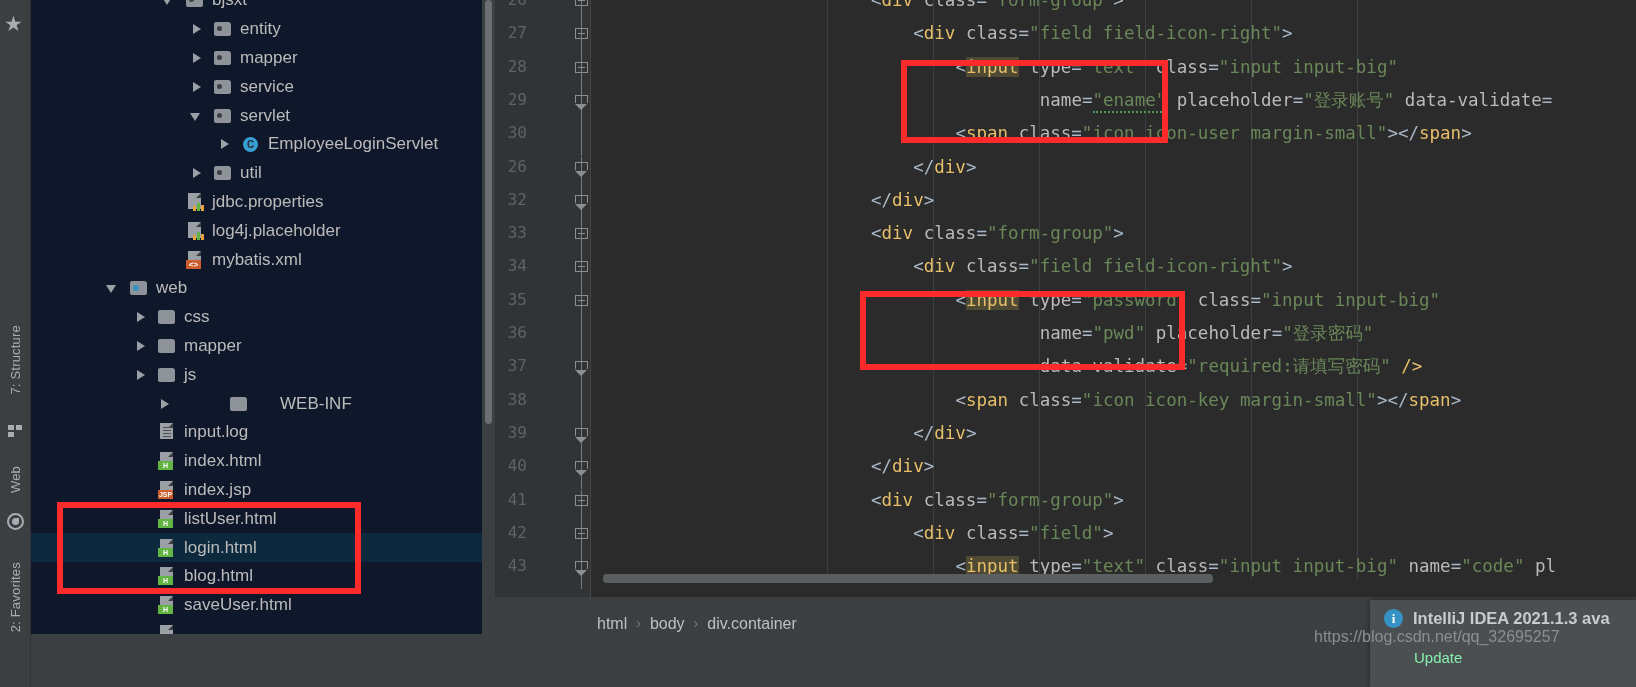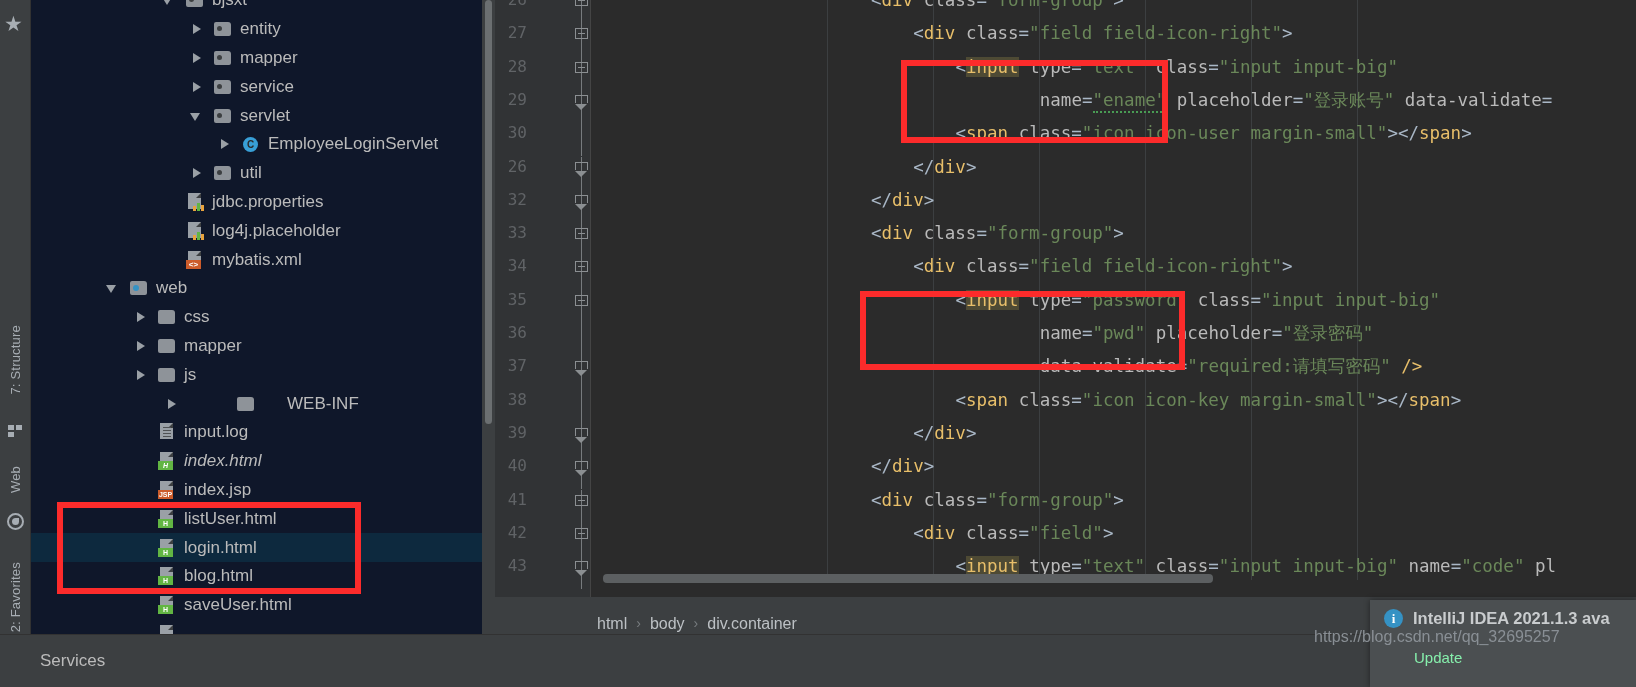--- a/index.html
+++ b/index.html
@@ -440,21 +440,21 @@
           <span class="ico ico-folder"></span>
           <span class="tree-label">mapper</span>
         </div>
         <div class="tree-row" style="position: absolute; left: 0px; top: 360.4px; width: 464px;">
           <span style="display:inline-block;width:102px;flex:0 0 102px;"></span>
           <span class="arrow collapsed"></span>
           <span style="width:8px;flex:0 0 8px;"></span>
           <span class="ico ico-folder"></span>
           <span class="tree-label">js</span>
         </div>
-        <div class="tree-row" style="position: absolute; left: 7px; top: 389.2px; width: 464px; gap: 24px;">
+        <div class="tree-row" style="position: absolute; left: 0px; top: 389.2px; width: 464px; gap: 24px;">
           <span style="display:inline-block;width:102px;flex:0 0 102px;"></span>
           <span class="arrow collapsed"></span>
           <span style="width:8px;flex:0 0 8px;"></span>
           <span class="ico ico-folder"></span>
           <span class="tree-label">WEB-INF</span>
         </div>
         <div class="tree-row" style="position: absolute; left: 0px; top: 418px; width: 464px;">
           <span style="display:inline-block;width:102px;flex:0 0 102px;"></span>
           <span class="arrow"></span>
           <span style="width:8px;flex:0 0 8px;"></span>
@@ -462,21 +462,21 @@
             <span class="docpage"></span>
             <span class="loglines">
               <i></i>
               <i></i>
               <i></i>
               <i></i>
             </span>
           </span>
           <span class="tree-label">input.log</span>
         </div>
-        <div class="tree-row" style="position: absolute; left: 0px; top: 446.8px; width: 464px; font-style: italic;">
+        <div class="tree-row" style="position: absolute; left: 0px; top: 446.8px; width: 464px;">
           <span style="display:inline-block;width:102px;flex:0 0 102px;"></span>
           <span class="arrow"></span>
           <span style="width:8px;flex:0 0 8px;"></span>
           <span class="ico">
             <span class="docpage"></span>
             <span class="badge badge-h">H</span>
           </span>
           <span class="tree-label">index.html</span>
         </div>
         <div class="tree-row" style="position: absolute; left: 0px; top: 475.6px; width: 464px;">
@@ -659,23 +659,20 @@
   <div class="redbox" style="left:860px; top:291px; width:325px; height:79px;"></div>
 
   <div class="breadcrumb">
     <span class="crumb">html</span>
     <span class="crumb-sep">›</span>
     <span class="crumb">body</span>
     <span class="crumb-sep">›</span>
     <span class="crumb">div.container</span>
   </div>
 
-  <div class="bottom-bar">
-    <span class="services-btn">Services</span>
-  </div>
 
   <div class="notif">
     <div class="notif-row">
       <span class="info-ico">i</span>
       <span class="notif-title">IntelliJ IDEA 2021.1.3 ava</span>
     </div>
     <span class="notif-link">Update</span>
   </div>
 
   <div class="watermark">https://blog.csdn.net/qq_32695257</div>

